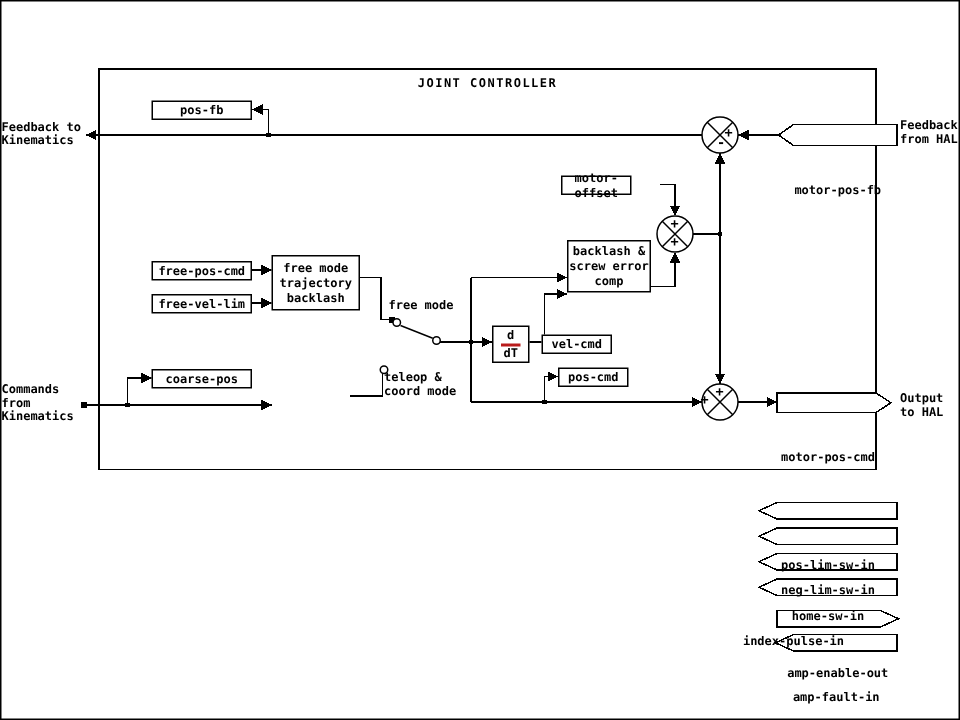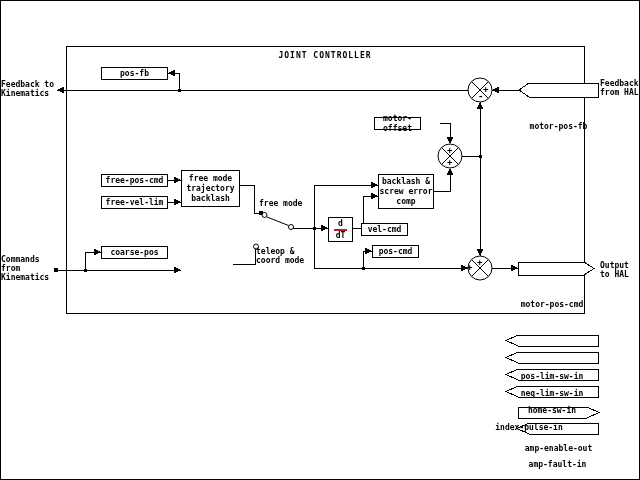--- a/index.html
+++ b/index.html
@@ -128,21 +128,21 @@
       <span>free mode</span>
       <span>trajectory</span>
       <span>backlash</span>
     </div>
   <div class="box" style="left:100px;top:245px;width:67px;height:13px;">
       <span>coarse-pos</span>
     </div>
   <div class="box" style="left:373px;top:116px;width:47px;height:13px;align-items:flex-end;">
       <span>motor-offset</span>
     </div>
-  <div class="box" style="left:377px;top:173px;width:56px;height:35px;">
+  <div class="box" style="left:377px;top:159px;width:56px;height:35px;">
       <span>backlash &amp;</span>
       <span>screw error</span>
       <span>comp</span>
     </div>
   <div class="box" id="ddt" style="left:327px;top:216px;width:25px;height:25px;">
       <span class="num">d</span>
       <span class="den">dT</span>
     </div>
   <div class="box" style="left:360px;top:222px;width:47px;height:13px;">
       <span>vel-cmd</span>

